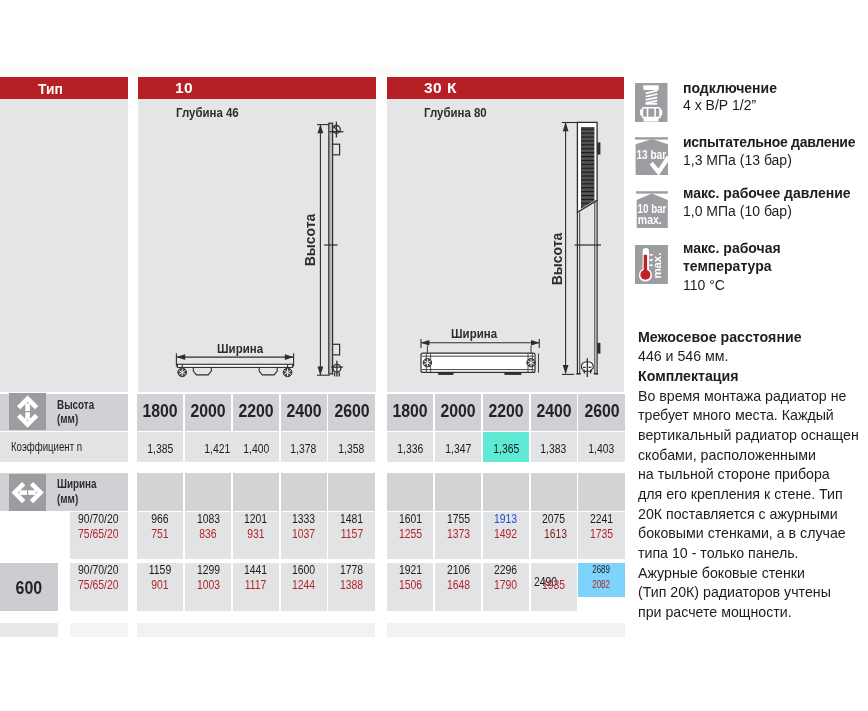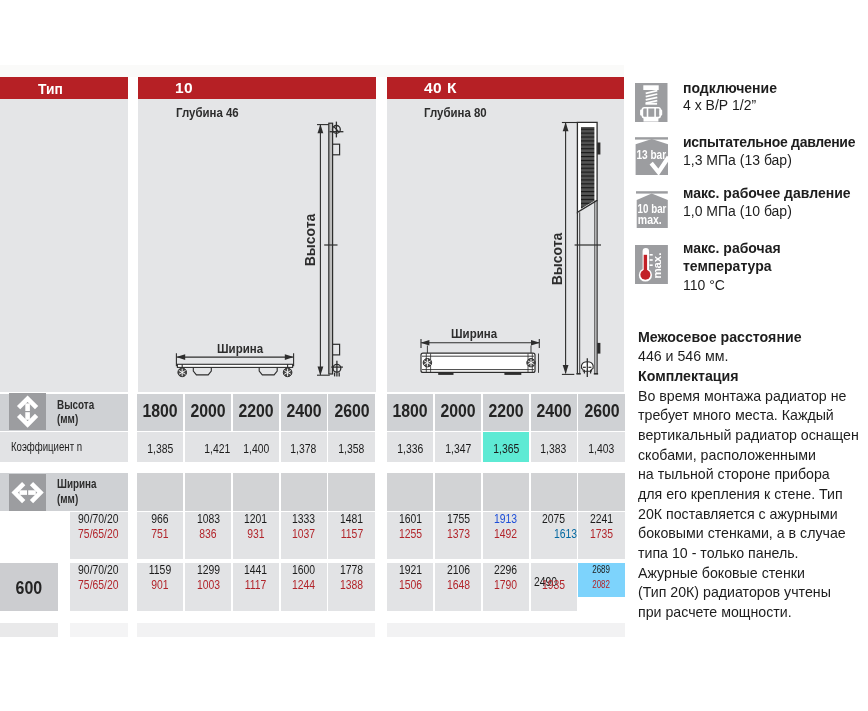--- a/index.html
+++ b/index.html
@@ -19,21 +19,21 @@
 <div class="abs" style="left:0;top:77px;width:128px;height:22px;background:#b62025;"></div>
 
 <div class="abs" style="left:0;top:79.5px;width:101px;height:18px;font-size:15px;font-weight:bold;color:#fff;text-align:center;line-height:18px;"><span class="cx" style="transform:scaleX(0.92);">Тип</span></div>
 
 <div class="abs" style="left:138px;top:77px;width:238px;height:22px;background:#b62025;"></div>
 
 <div class="abs" style="left:175px;top:79px;width:80px;height:18px;font-size:15.5px;font-weight:bold;color:#fff;line-height:18px;letter-spacing:0.5px;">10</div>
 
 <div class="abs" style="left:387px;top:77px;width:237px;height:22px;background:#b62025;"></div>
 
-<div class="abs" style="left:424px;top:79px;width:80px;height:18px;font-size:15.5px;font-weight:bold;color:#fff;line-height:18px;letter-spacing:0.5px;">40 К</div>
+<div class="abs" style="left:424px;top:79px;width:80px;height:18px;font-size:15.5px;font-weight:bold;color:#fff;line-height:18px;letter-spacing:0.5px;">30 К</div>
 
 <div class="abs" style="left:0;top:99px;width:128px;height:293px;background:#e4e5e7;"></div>
 
 <div class="abs" style="left:138px;top:99px;width:238px;height:293px;background:#e4e5e7;"></div>
 
 <div class="abs" style="left:387px;top:99px;width:237px;height:293px;background:#e4e5e7;"></div>
 
 <div class="abs" style="left:176px;top:105px;width:120px;font-size:13px;font-weight:bold;color:#2d2d2d;"><span class="cxl" style="transform:scaleX(0.88);">Глубина 46</span></div>
 
 <div class="abs" style="left:424px;top:105px;width:120px;font-size:13px;font-weight:bold;color:#2d2d2d;"><span class="cxl" style="transform:scaleX(0.88);">Глубина 80</span></div>
@@ -335,21 +335,21 @@
       <div class="abs" style="left:0;top:15.7px;width:100%;text-align:center;line-height:14px;color:#b2252b;"><span class="cx">1373</span></div>
     </div>
 
 <div class="abs" style="left:482.7px;top:511.8px;width:46.35px;height:47.4px;background:#e2e3e5;font-size:13px;">
       <div class="abs" style="left:0;top:0.2px;width:100%;text-align:center;line-height:14px;color:#1d4ed8;"><span class="cx">1913</span></div>
       <div class="abs" style="left:0;top:15.7px;width:100%;text-align:center;line-height:14px;color:#b2252b;"><span class="cx">1492</span></div>
     </div>
 
 <div class="abs" style="left:530.5px;top:511.8px;width:46.35px;height:47.4px;background:#e2e3e5;font-size:13px;">
       <div class="abs" style="left:0;top:0.2px;width:100%;text-align:center;line-height:14px;color:#1c1c1c;"><span class="cx">2075</span></div>
-      <div class="abs" style="left:12px;top:15.7px;width:100%;text-align:center;line-height:14px;color:#0369a1;"><span class="cx">1613</span></div>
+      <div class="abs" style="left:2px;top:15.7px;width:100%;text-align:center;line-height:14px;color:#7f1d1d;"><span class="cx">1613</span></div>
     </div>
 
 <div class="abs" style="left:578.4px;top:511.8px;width:46.35px;height:47.4px;background:#e2e3e5;font-size:13px;">
       <div class="abs" style="left:0;top:0.2px;width:100%;text-align:center;line-height:14px;color:#1c1c1c;"><span class="cx">2241</span></div>
       <div class="abs" style="left:0;top:15.7px;width:100%;text-align:center;line-height:14px;color:#b2252b;"><span class="cx">1735</span></div>
     </div>
 
 <div class="abs" style="left:0;top:562.8px;width:58px;height:48.4px;background:#cccdd0;font-size:19px;font-weight:bold;color:#242424;text-align:center;line-height:49.9px;"><span class="cx" style="transform:scaleX(0.84);">600</span></div>
 
 <div class="abs" style="left:70px;top:562.8px;width:57.5px;height:48.4px;background:#e2e3e5;font-size:13px;">

